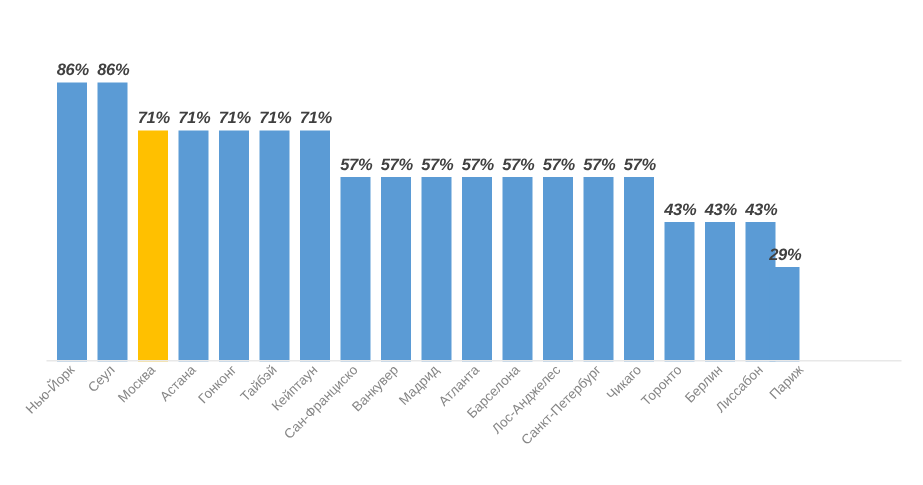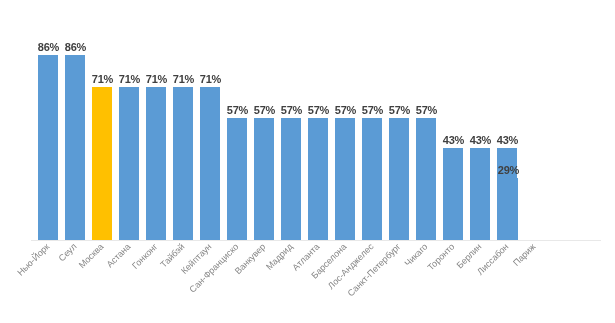--- a/index.html
+++ b/index.html
@@ -28,20 +28,21 @@
     top: 0;
     width: 615px;
     height: 241px;
   }
 
   .bar-slot {
     position: absolute;
     bottom: 0;
     width: 27px;
     height: 241px;
+    font-style: italic;
   }
 
   .bar-rect {
     position: absolute;
     bottom: 0;
     left: 3px;
     width: 20px;
     background: #5B9BD5;
   }
   .bar-rect.highlight {
@@ -174,21 +175,21 @@
         <div class="bar-value" style="bottom: 95px;">43%</div>
       </div>
       <div class="bar-slot" style="left: 467px; height: 240px;">
         <div class="bar-rect" style="height: 93px; background: rgb(91, 155, 213);"></div>
         <div class="bar-value" style="bottom: 95px;">43%</div>
       </div>
       <div class="bar-slot" style="left: 494px; height: 240px;">
         <div class="bar-rect" style="height: 93px; background: rgb(91, 155, 213);"></div>
         <div class="bar-value" style="bottom: 95px;">43%</div>
       </div>
-      <div class="bar-slot" style="left: 495px; height: 240px;">
+      <div class="bar-slot" style="left: 510px; height: 240px;">
         <div class="bar-rect" style="height: 63px; background: rgb(91, 155, 213);"></div>
         <div class="bar-value" style="bottom: 65px;">29%</div>
       </div>
     </div>
 
   <div id="baseline"></div>
 
   <div id="category-axis">
       <div class="cat-slot" style="left: 35px;">
         <div class="cat-label"><span>Нью-Йорк</span></div>

